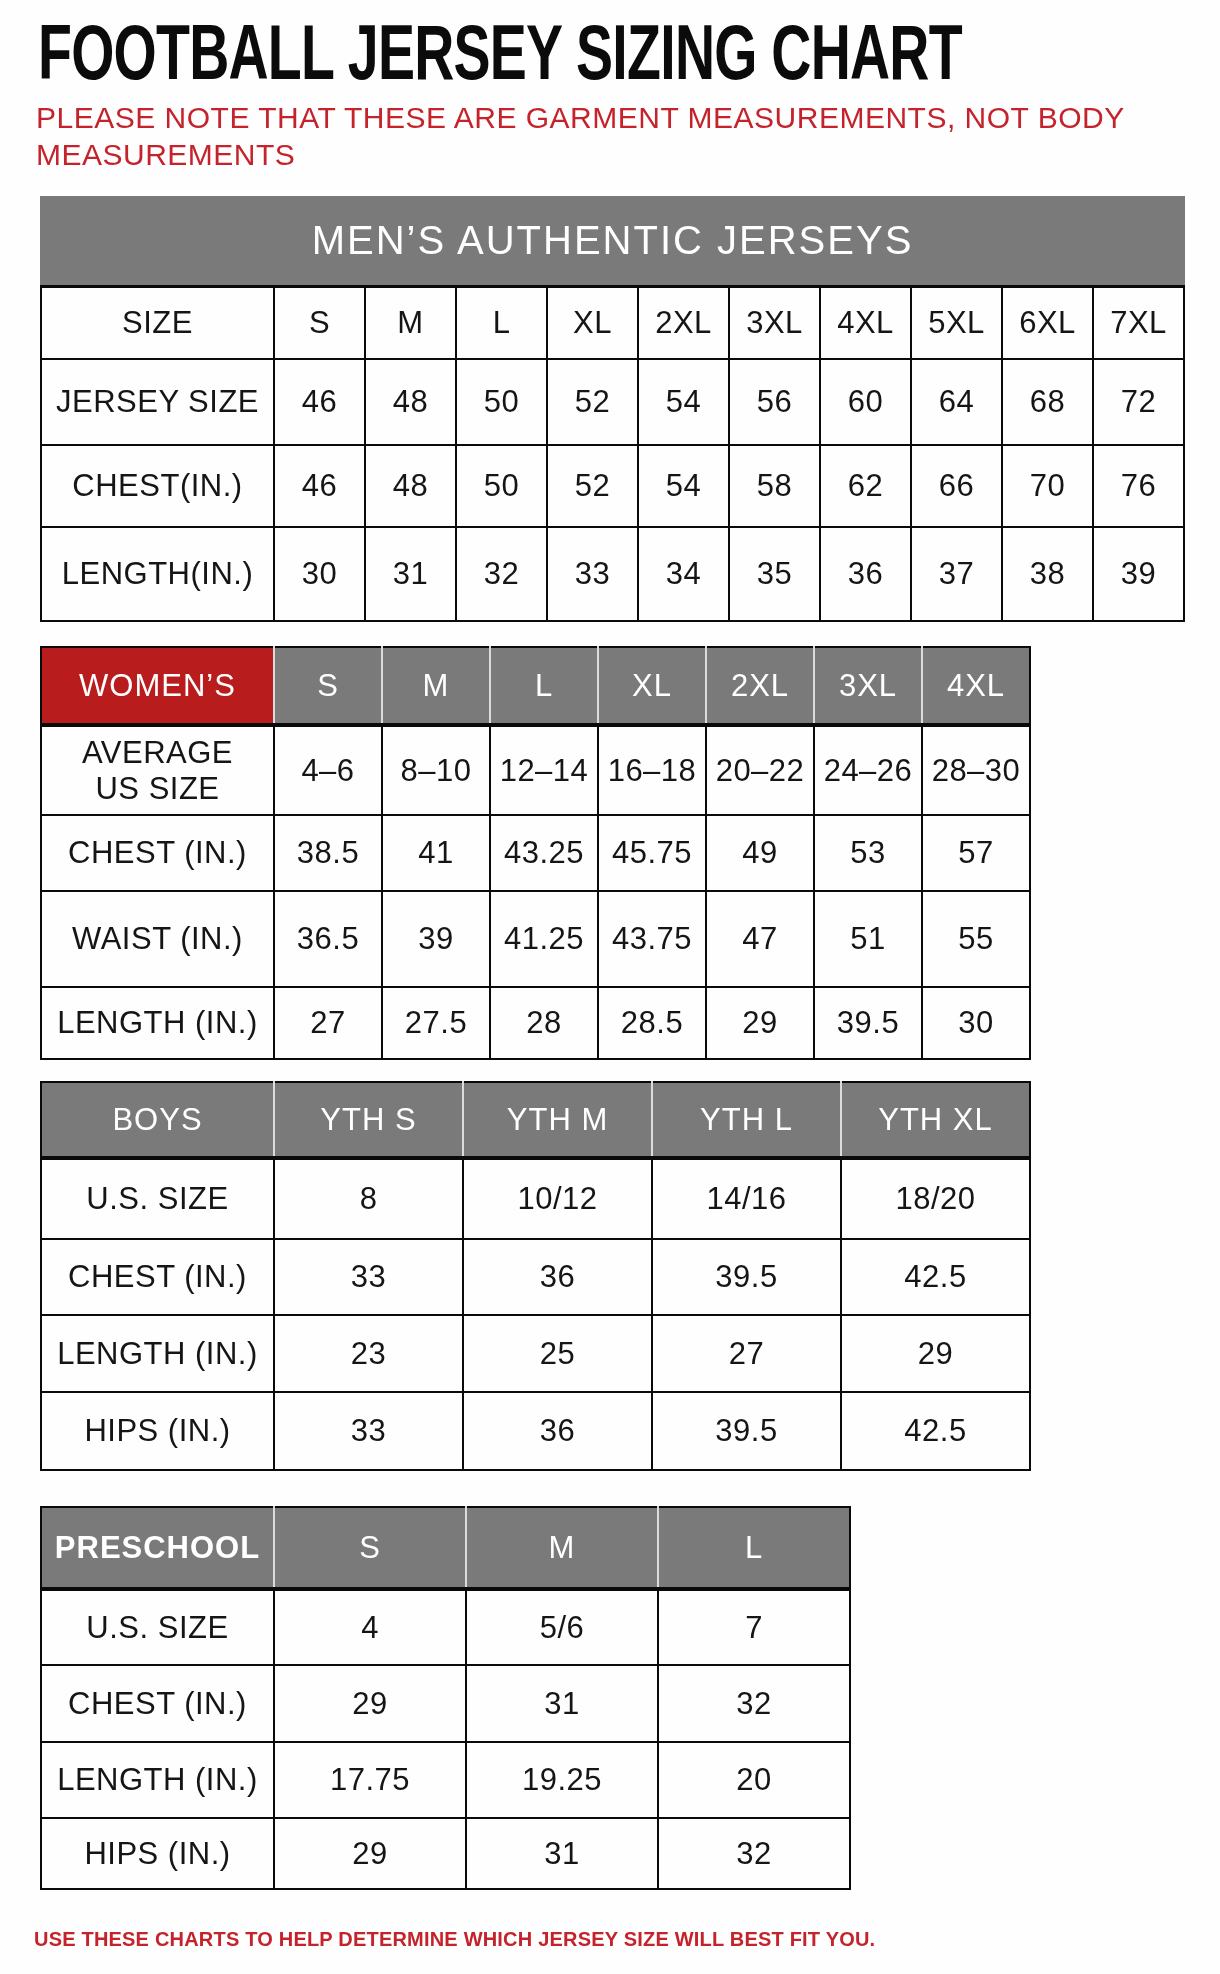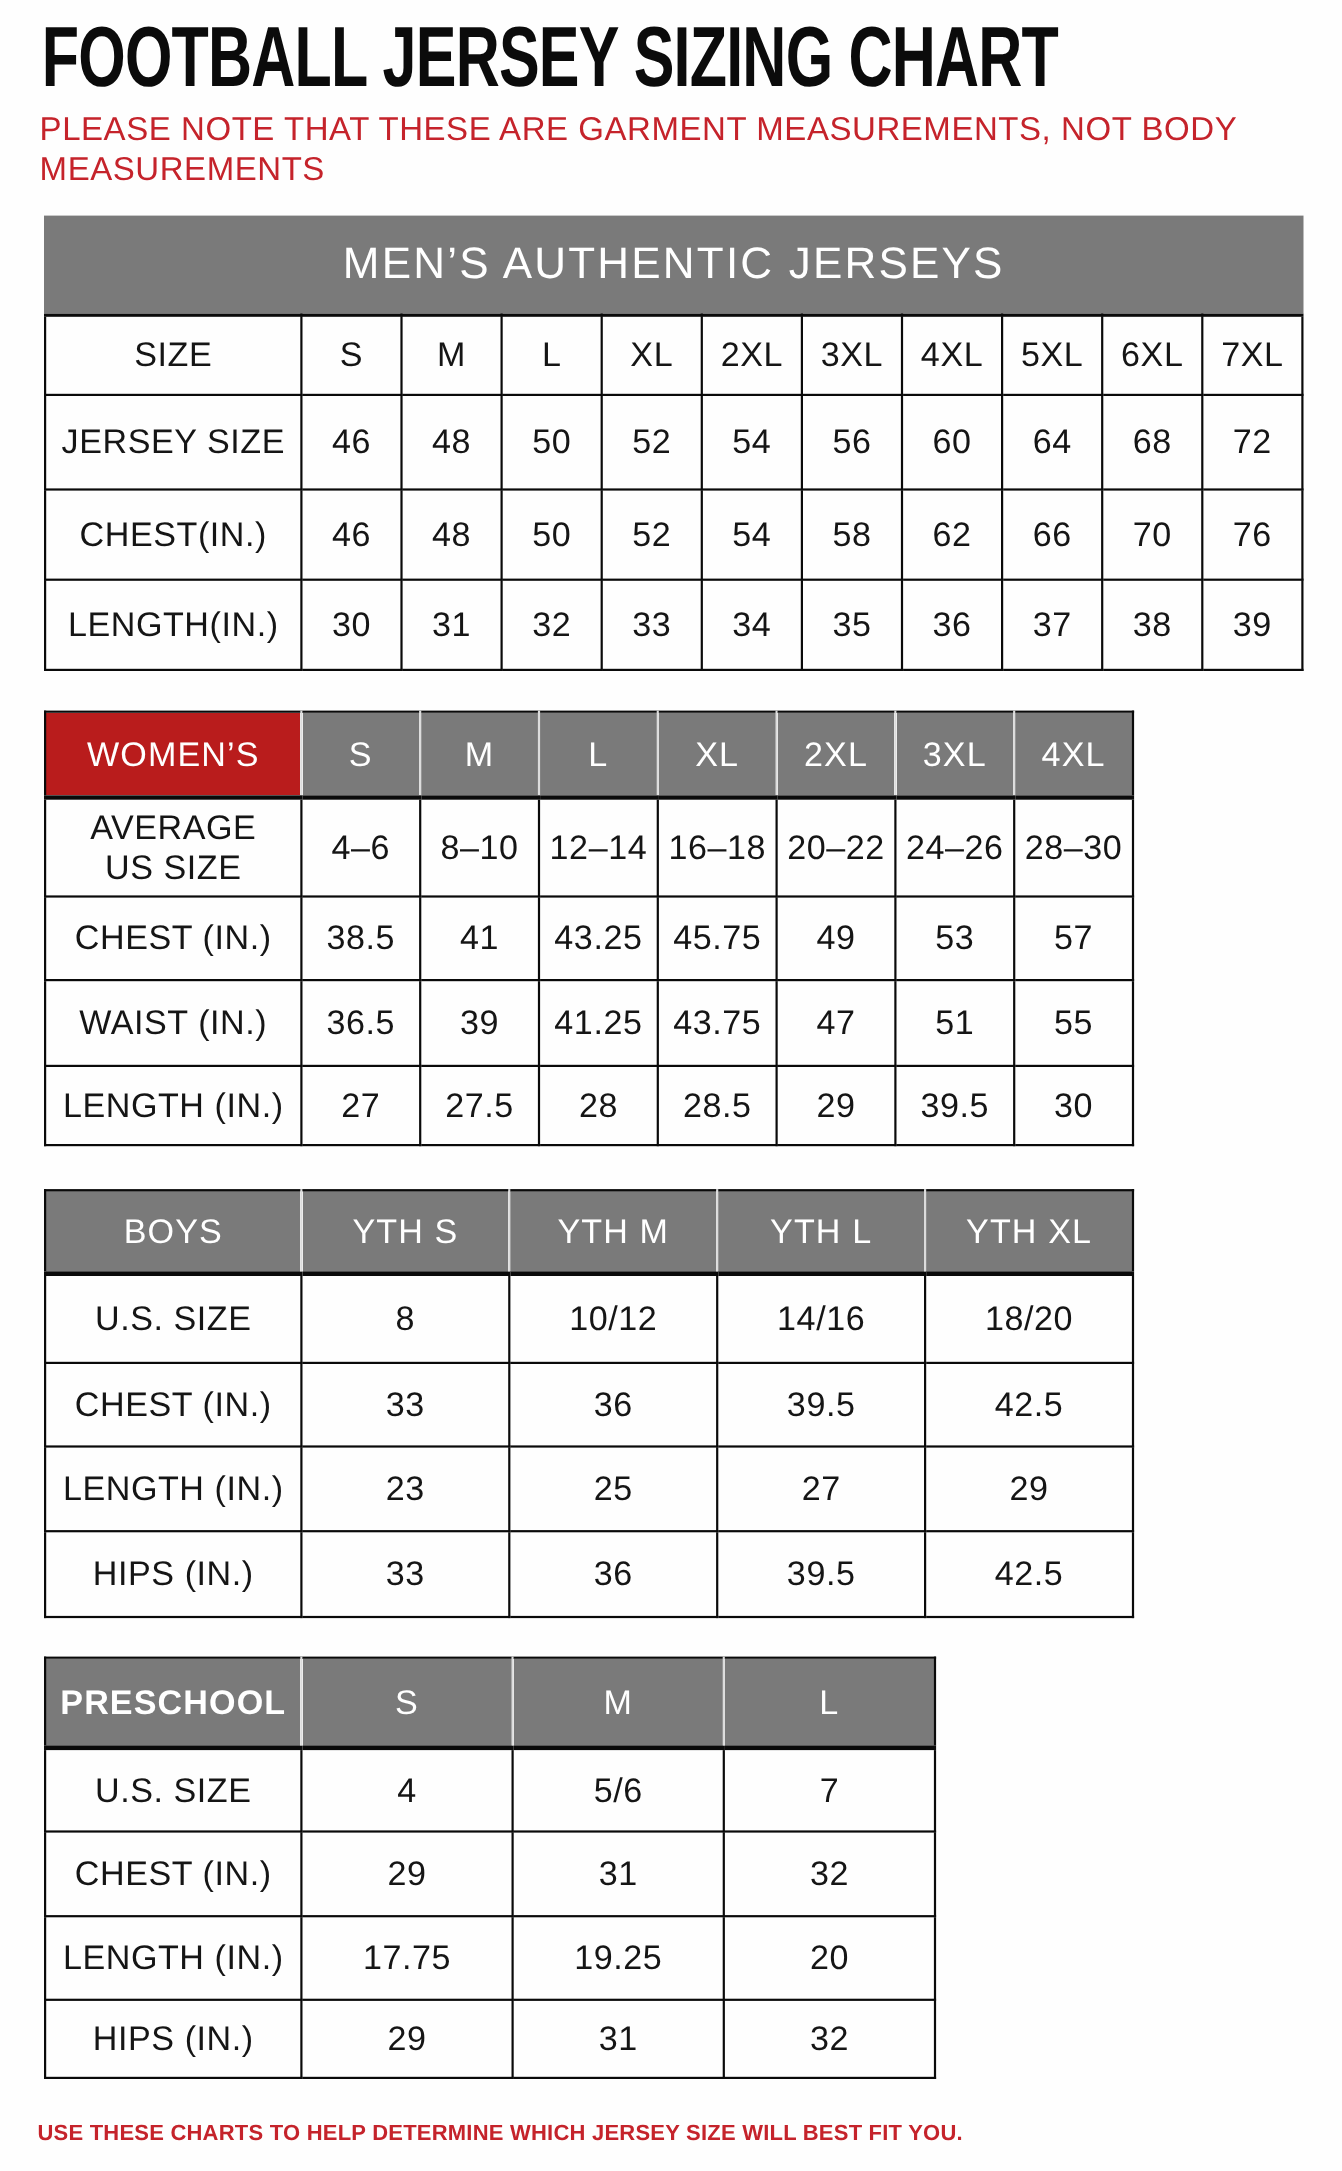--- a/index.html
+++ b/index.html
@@ -95,21 +95,21 @@
           <td>48</td>
           <td>50</td>
           <td>52</td>
           <td>54</td>
           <td>58</td>
           <td>62</td>
           <td>66</td>
           <td>70</td>
           <td>76</td>
         </tr>
-        <tr style="height: 82px;">
+        <tr style="height: 94px;">
           <td>LENGTH(IN.)</td>
           <td>30</td>
           <td>31</td>
           <td>32</td>
           <td>33</td>
           <td>34</td>
           <td>35</td>
           <td>36</td>
           <td>37</td>
           <td>38</td>
@@ -148,21 +148,21 @@
         <tr style="height: 76px;">
           <td>CHEST (IN.)</td>
           <td>38.5</td>
           <td>41</td>
           <td>43.25</td>
           <td>45.75</td>
           <td>49</td>
           <td>53</td>
           <td>57</td>
         </tr>
-        <tr style="height: 78px; margin-top: 28px;">
+        <tr style="height: 96px; margin-top: 28px;">
           <td>WAIST (IN.)</td>
           <td>36.5</td>
           <td>39</td>
           <td>41.25</td>
           <td>43.75</td>
           <td>47</td>
           <td>51</td>
           <td>55</td>
         </tr>
         <tr style="height: 72px;">

